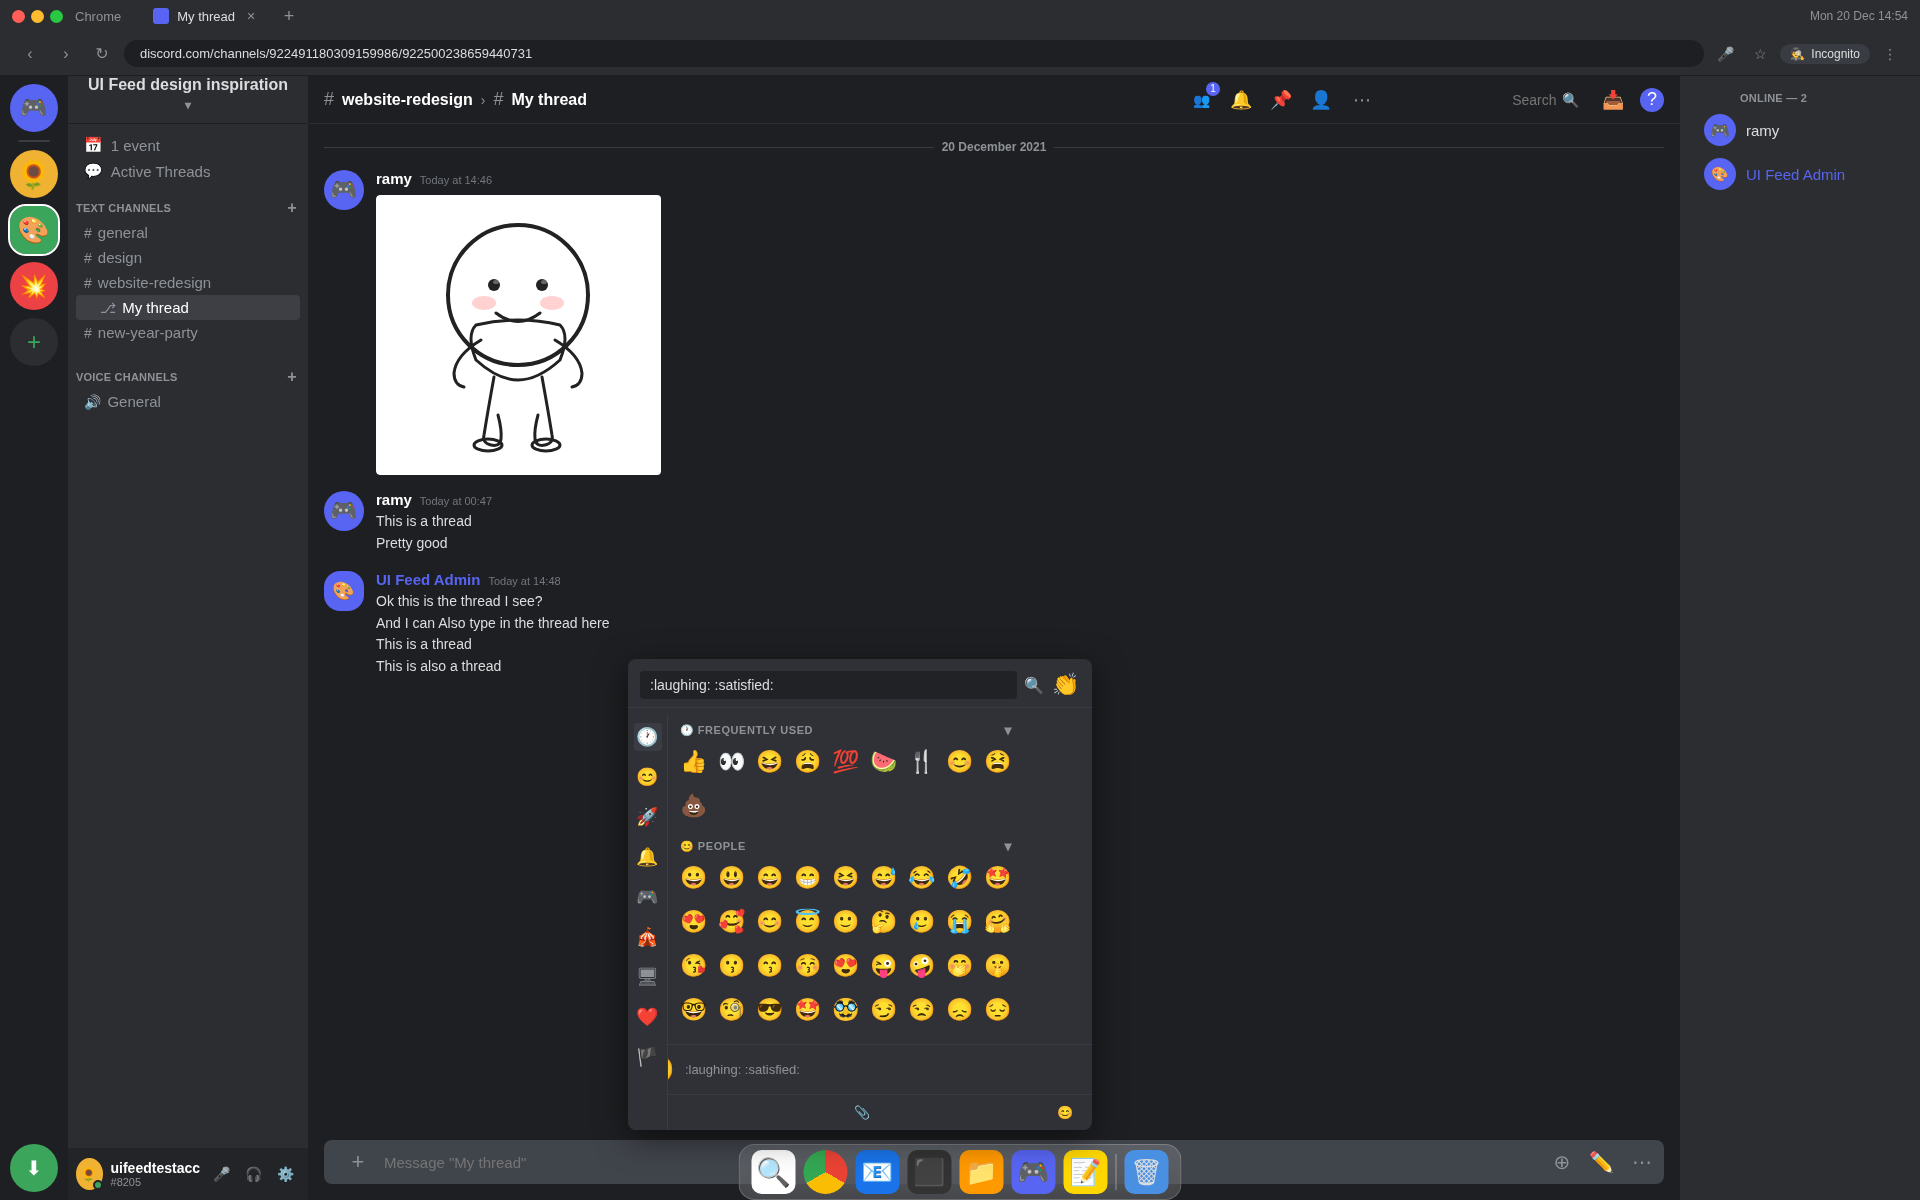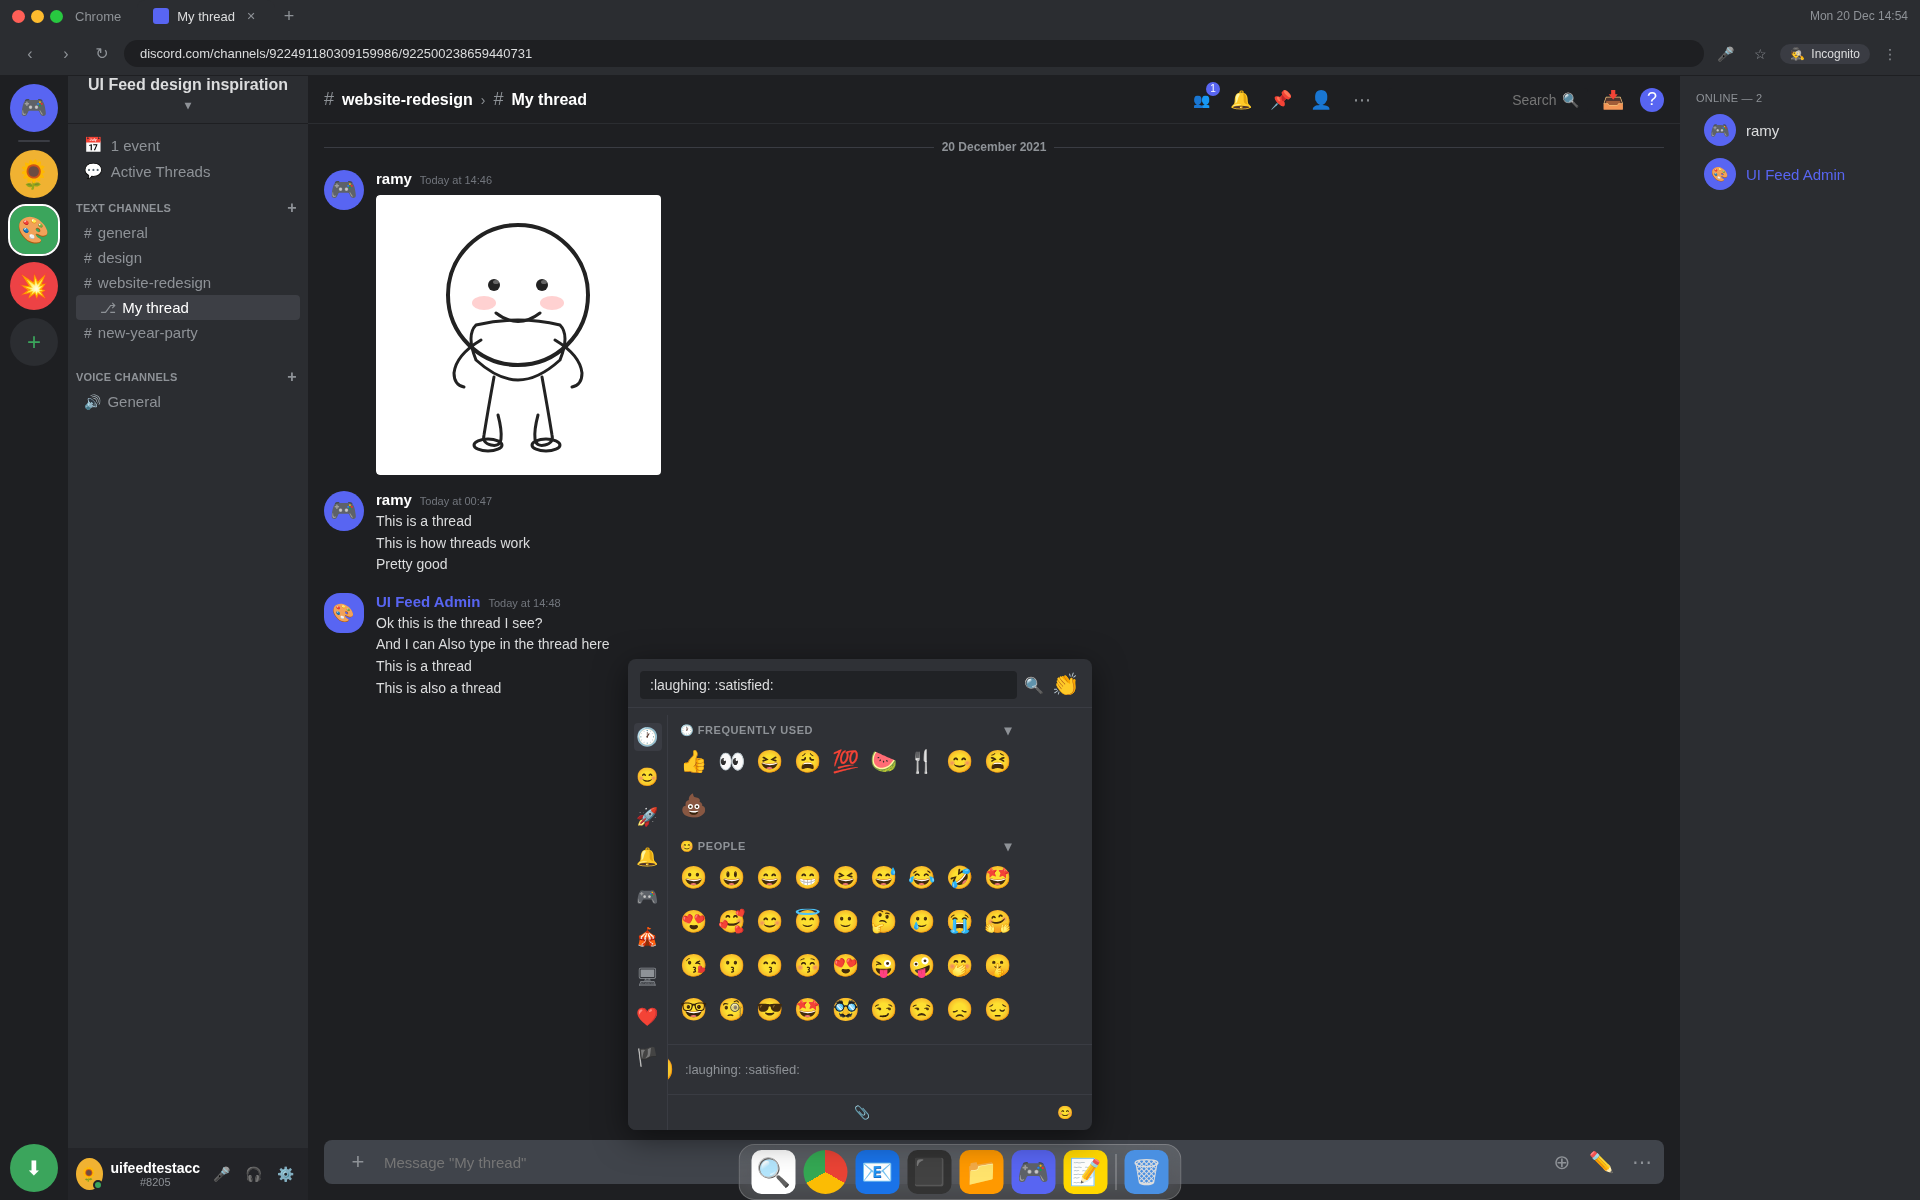--- a/index.html
+++ b/index.html
@@ -48,21 +48,21 @@
     .channel-section-header { display: flex; align-items: center; justify-content: space-between; padding: 16px 8px 4px 8px; color: #8e9297; font-size: 11px; font-weight: 700; text-transform: uppercase; letter-spacing: 0.02em; cursor: pointer; }
     .channel-section-header .add-btn { width: 16px; height: 16px; display: flex; align-items: center; justify-content: center; font-size: 16px; color: #8e9297; cursor: pointer; }
     .channel-item { display: flex; align-items: center; padding: 4px 8px; margin: 0 8px; border-radius: 4px; cursor: pointer; color: #8e9297; gap: 6px; font-size: 15px; }
     .channel-item.active { background: #3d3f45; color: #fff; }
     .channel-item.thread { padding-left: 24px; }
     .channel-icon { font-size: 14px; color: #8e9297; flex-shrink: 0; }
     .channel-name { font-size: 15px; }
     .special-item { display: flex; align-items: center; padding: 4px 8px; margin: 0 8px; border-radius: 4px; cursor: pointer; color: #8e9297; gap: 8px; font-size: 15px; }
     .user-panel { height: 52px; background: #232428; display: flex; align-items: center; padding: 0 8px; gap: 8px; }
     .user-avatar-small { width: 32px; height: 32px; border-radius: 50%; background: #f0b232; display: flex; align-items: center; justify-content: center; font-size: 14px; position: relative; }
-    .user-info { flex: 1; text-align: center; }
+    .user-info { flex: 1; }
     .user-name-small { font-size: 14px; font-weight: 600; color: #fff; }
     .user-tag { font-size: 11px; color: #8e9297; }
     .user-actions { display: flex; gap: 4px; }
     .user-action-btn { width: 28px; height: 28px; display: flex; align-items: center; justify-content: center; color: #8e9297; cursor: pointer; border-radius: 4px; font-size: 14px; }
     .chat-header { height: 48px; display: flex; align-items: center; padding: 0 16px; border-bottom: 1px solid #2b2d31; gap: 8px; flex-shrink: 0; }
     .chat-header-left { display: flex; align-items: center; gap: 8px; flex: 1; }
     .chat-header-icon { color: #8e9297; font-size: 18px; }
     .chat-header-name { font-weight: 600; font-size: 16px; color: #fff; }
     .breadcrumb-sep { color: #8e9297; }
     .thread-icon { color: #8e9297; font-size: 18px; }
@@ -90,21 +90,21 @@
     
     .message-input-area { padding: 0 16px 16px; flex-shrink: 0; }
     .message-input-wrapper { background: #40444b; border-radius: 8px; display: flex; align-items: center; padding: 0 4px 0 16px; }
     .message-input-attach { width: 36px; height: 44px; display: flex; align-items: center; justify-content: center; color: #8e9297; font-size: 22px; cursor: pointer; }
     .message-input { flex: 1; background: none; border: none; outline: none; color: #dcddde; font-size: 15px; padding: 12px 8px; }
     .message-input-actions { display: flex; align-items: center; gap: 4px; }
     .message-input-btn { width: 36px; height: 44px; display: flex; align-items: center; justify-content: center; color: #8e9297; font-size: 20px; cursor: pointer; }
 
     
     .members-sidebar { width: 240px; background: #2b2d31; flex-shrink: 0; overflow-y: auto; padding: 16px 0; }
-    .members-section-title { padding: 0 16px 4px; font-size: 11px; font-weight: 400; text-transform: uppercase; letter-spacing: 0.02em; color: #8e9297; }
+    .members-section-title { padding: 0 16px 4px; font-size: 11px; font-weight: 700; text-transform: uppercase; letter-spacing: 0.02em; color: #8e9297; margin-left: 44px; }
     .member-item { display: flex; align-items: center; padding: 6px 16px; gap: 10px; cursor: pointer; border-radius: 4px; margin: 0 8px; }
     .member-avatar { width: 32px; height: 32px; border-radius: 50%; flex-shrink: 0; }
     .member-avatar-discord { background: #5865f2; display: flex; align-items: center; justify-content: center; font-size: 16px; }
     .member-avatar-admin { background: #5865f2; display: flex; align-items: center; justify-content: center; font-size: 14px; }
     .member-name { font-size: 15px; color: #dcddde; font-weight: 500; }
     .member-name.admin-color { color: #5865f2; }
 
     
     .emoji-picker-overlay { position: absolute; bottom: 60px; left: 620px; width: 410px; background: #2f3136; border-radius: 8px; box-shadow: 0 8px 32px rgba(0,0,0,0.5); z-index: 100; display: flex; flex-direction: column; overflow: hidden; }
     .emoji-search-bar { display: flex; align-items: center; padding: 12px 12px 8px; gap: 8px; border-bottom: 1px solid #3a3c43; }
@@ -342,21 +342,20 @@
 
       <div class="message">
         <div class="message-avatar" style="background:#5865f2;font-size:22px;">🎮</div>
         <div class="message-body">
           <div class="message-header">
             <span class="message-author">ramy</span>
             <span class="message-time">Today at 00:47</span>
           </div>
           <div class="message-text">
             <p>This is a thread</p>
-            <p>This is how threads work</p>
             <p>Pretty good</p>
           </div>
         </div>
       </div>
 
       <div class="message">
         <div class="message-avatar" style="background:#5865f2;font-size:18px;border-radius:16px;">🎨</div>
         <div class="message-body">
           <div class="message-header">
             <span class="message-author admin">UI Feed Admin</span>

